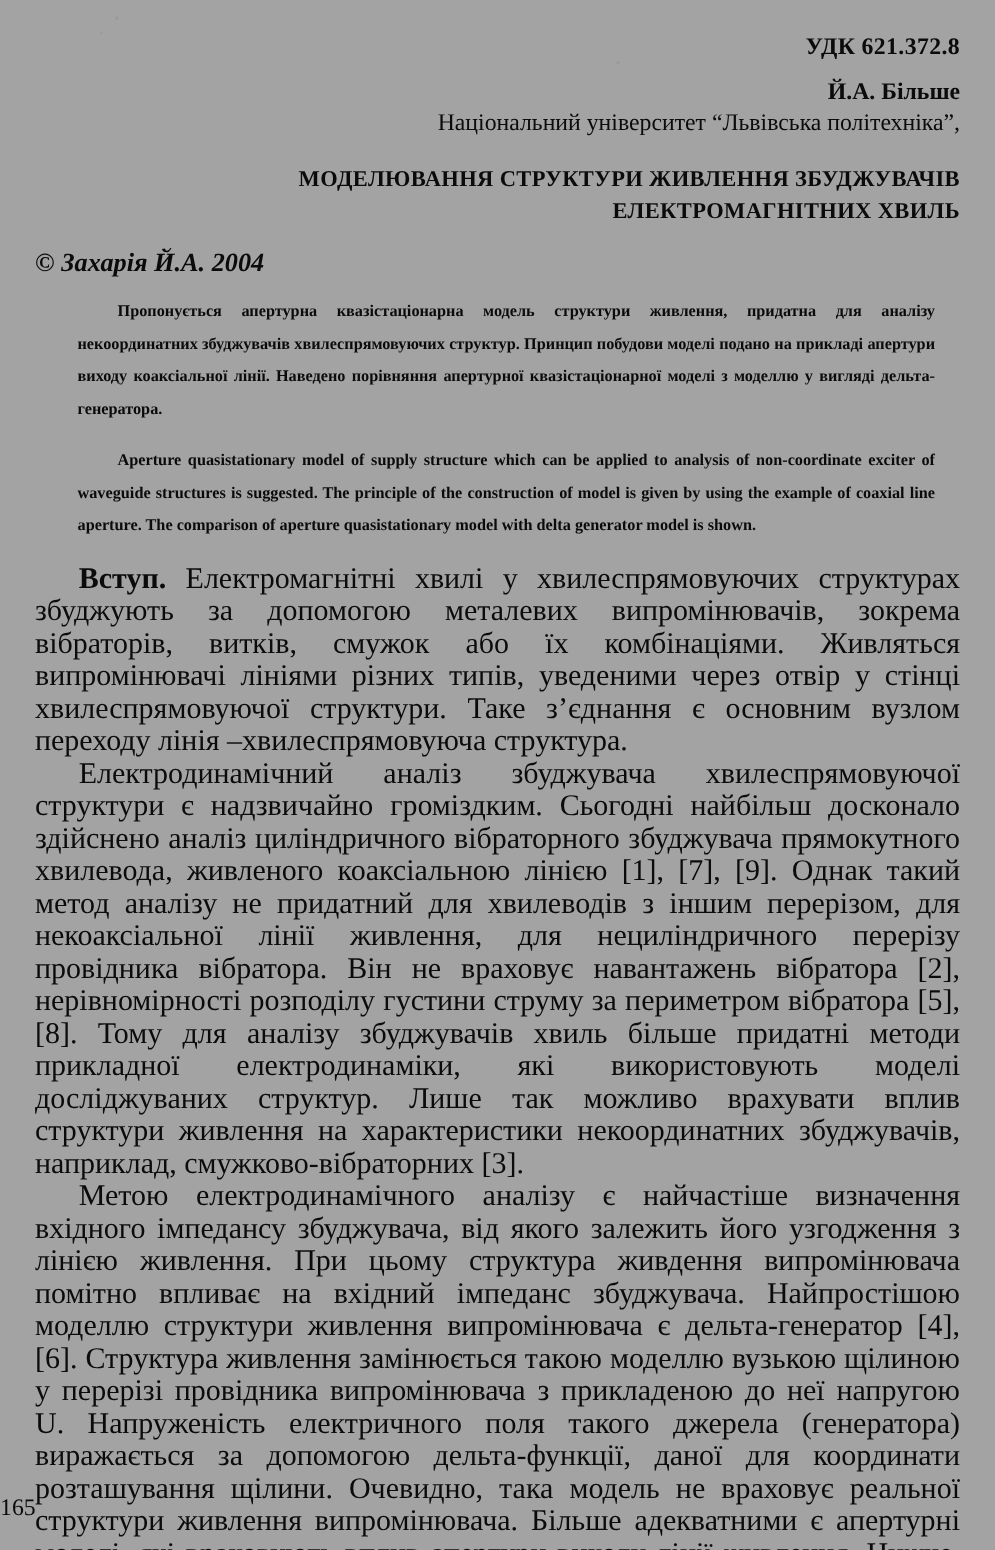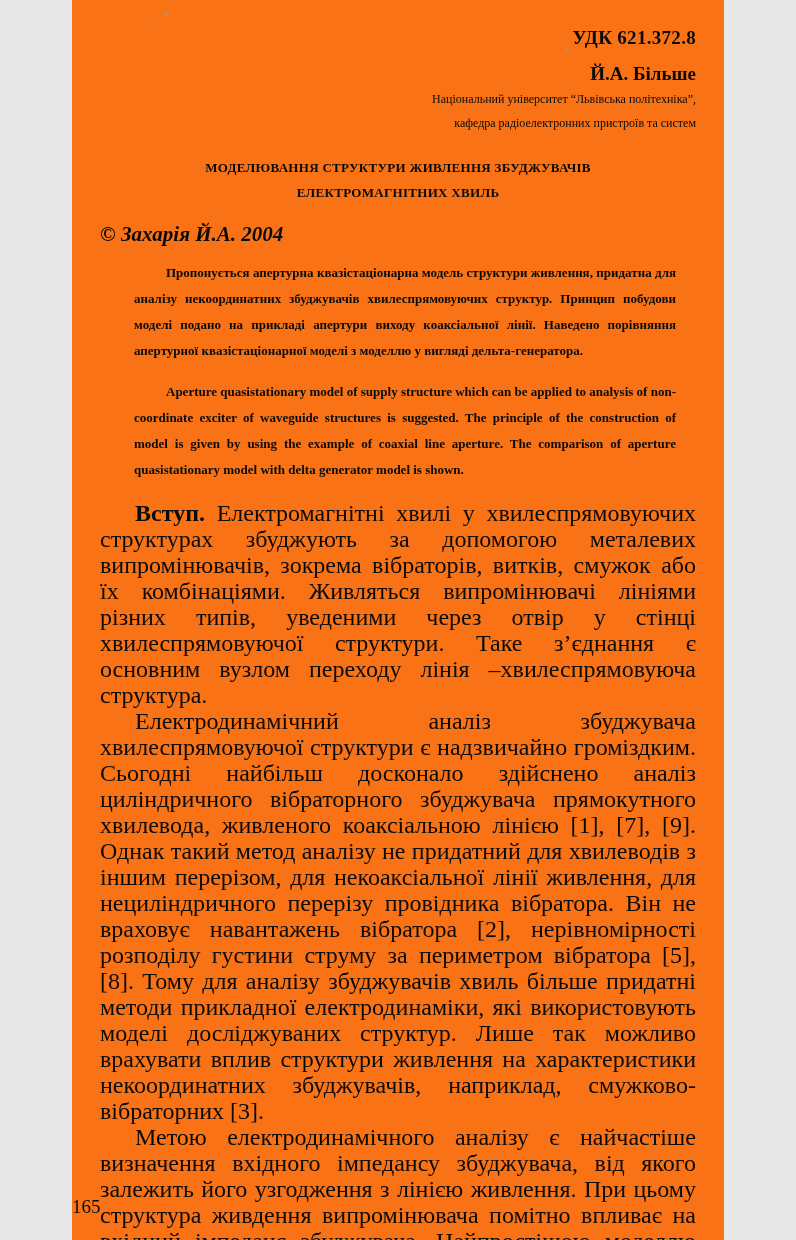--- a/index.html
+++ b/index.html
@@ -1,39 +1,39 @@
 <!DOCTYPE html>
 <html><head>
 <meta charset="utf-8">
 <style>
   html,body { margin:0; padding:0; background:#e8e8e8; }
   .page {
     position:relative;
-    width:652px; height:1240px;
+    width:796px; height:1240px;
     margin:0 auto;
-    background:#f97316;
+    background:#a3a3a3;
     font-family:"Liberation Serif", serif;
     color:#0b0b0b;
     box-sizing:border-box;
     padding:26px 28px 0 28px;
     overflow:hidden;
   }
   .speck { position:absolute; background:#9a9a9a; border-radius:50%; }
   .s1 { left:92px;  top:13px; width:3px; height:3px; }
   .s2 { left:80px;  top:25px; width:2px; height:2px; }
   .s3 { left:493px; top:49px; width:3px; height:2px; }
 
   .header { text-align:right; font-size:19px; line-height:24px; }
   .udc    { font-weight:bold; letter-spacing:0.3px; margin-bottom:12px; }
   .author { font-weight:bold; margin-bottom:1px; }
-  .affil  { font-size:12px; }
+  .affil  { font-size:19px; }
 
   .title {
-    text-align:center; font-weight:bold;
-    font-size:13px; line-height:25px;
+    text-align:right; font-weight:bold;
+    font-size:18px; line-height:25px;
     margin:20px 0 0 0; letter-spacing:0.3px;
   }
   .copyright {
     font-weight:bold; font-style:italic;
     font-size:21px; margin-top:17px;
   }
   .abstract {
     font-weight:bold; text-align:justify;
     font-size:13px; line-height:26px;
     margin:13px 20px 0 34px; text-indent:32px;
@@ -57,21 +57,20 @@
 
 <div class="page">
   <div class="speck s1"></div>
   <div class="speck s2"></div>
   <div class="speck s3"></div>
 
   <div class="header">
     <div class="udc">УДК 621.372.8</div>
     <div class="author">Й.А. Більше</div>
     <div class="affil">Національний університет “Львівська політехніка”,</div>
-    <div class="affil">кафедра радіоелектронних пристроїв та систем</div>
   </div>
 
   <h1 class="title"><span>МОДЕЛЮВАННЯ СТРУКТУРИ ЖИВЛЕННЯ ЗБУДЖУВАЧІВ</span><br><span>ЕЛЕКТРОМАГНІТНИХ ХВИЛЬ</span></h1>
 
   <div class="copyright">© Захарія Й.А. 2004</div>
 
   <p class="abstract ua">Пропонується апертурна квазістаціонарна модель структури живлення, придатна для аналізу некоординатних збуджувачів хвилеспрямовуючих структур. Принцип побудови моделі подано на прикладі апертури виходу коаксіальної лінії. Наведено порівняння апертурної квазістаціонарної моделі з моделлю у вигляді дельта-генератора.</p>
   <p class="abstract en">Aperture quasistationary model of supply structure which can be applied to analysis of non-coordinate exciter of waveguide structures is suggested. The principle of the construction of model is given by using the example of coaxial line aperture. The comparison of aperture quasistationary model with delta generator model is shown.</p>
 
   <div class="bodytext" id="body-paragraphs">

